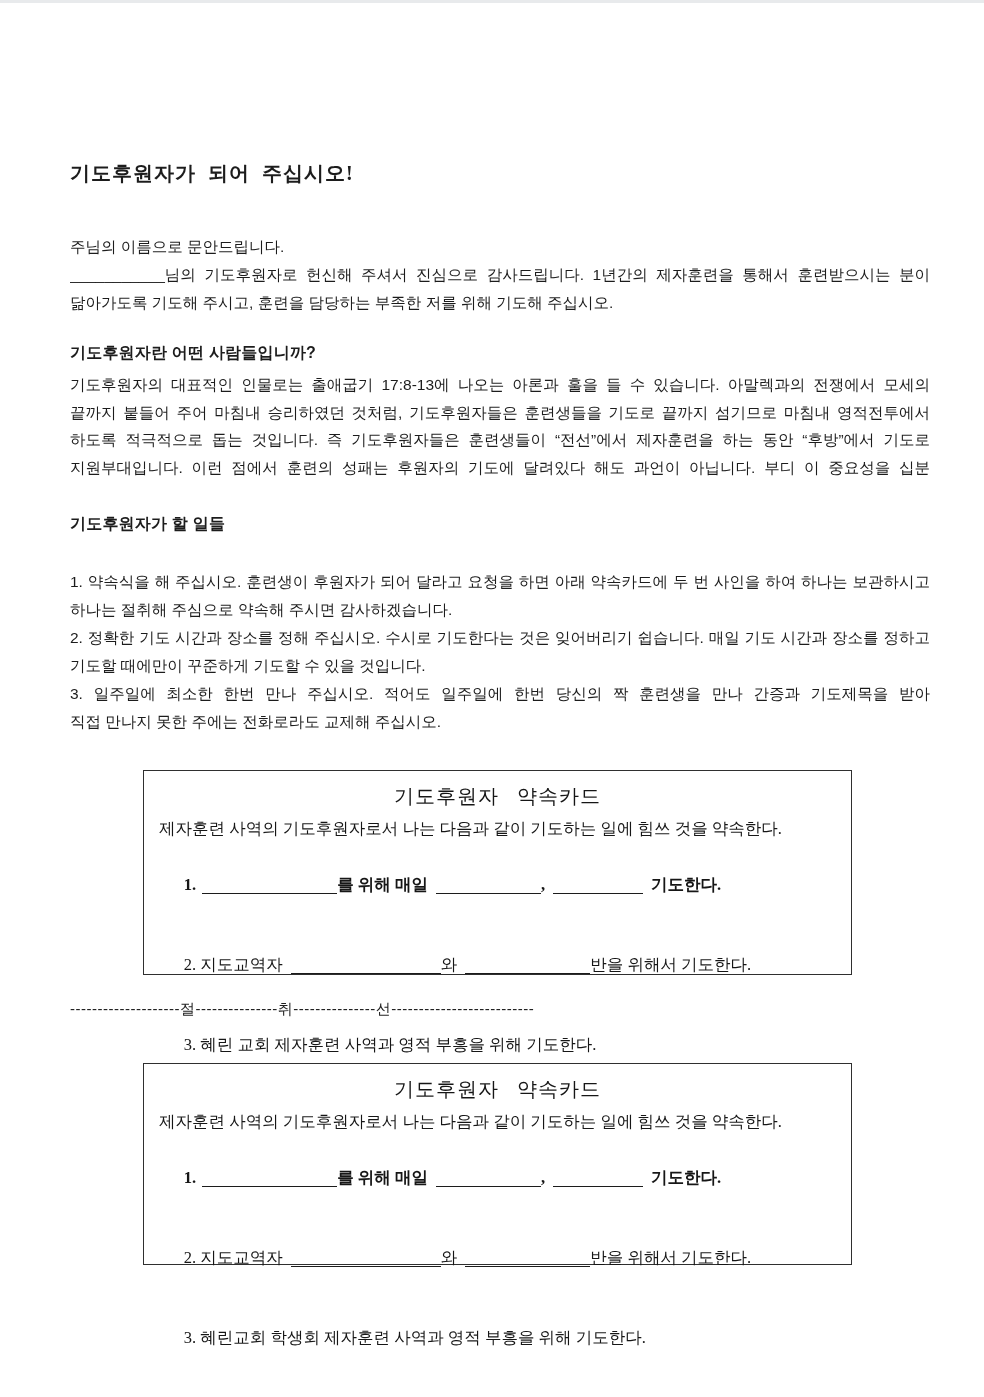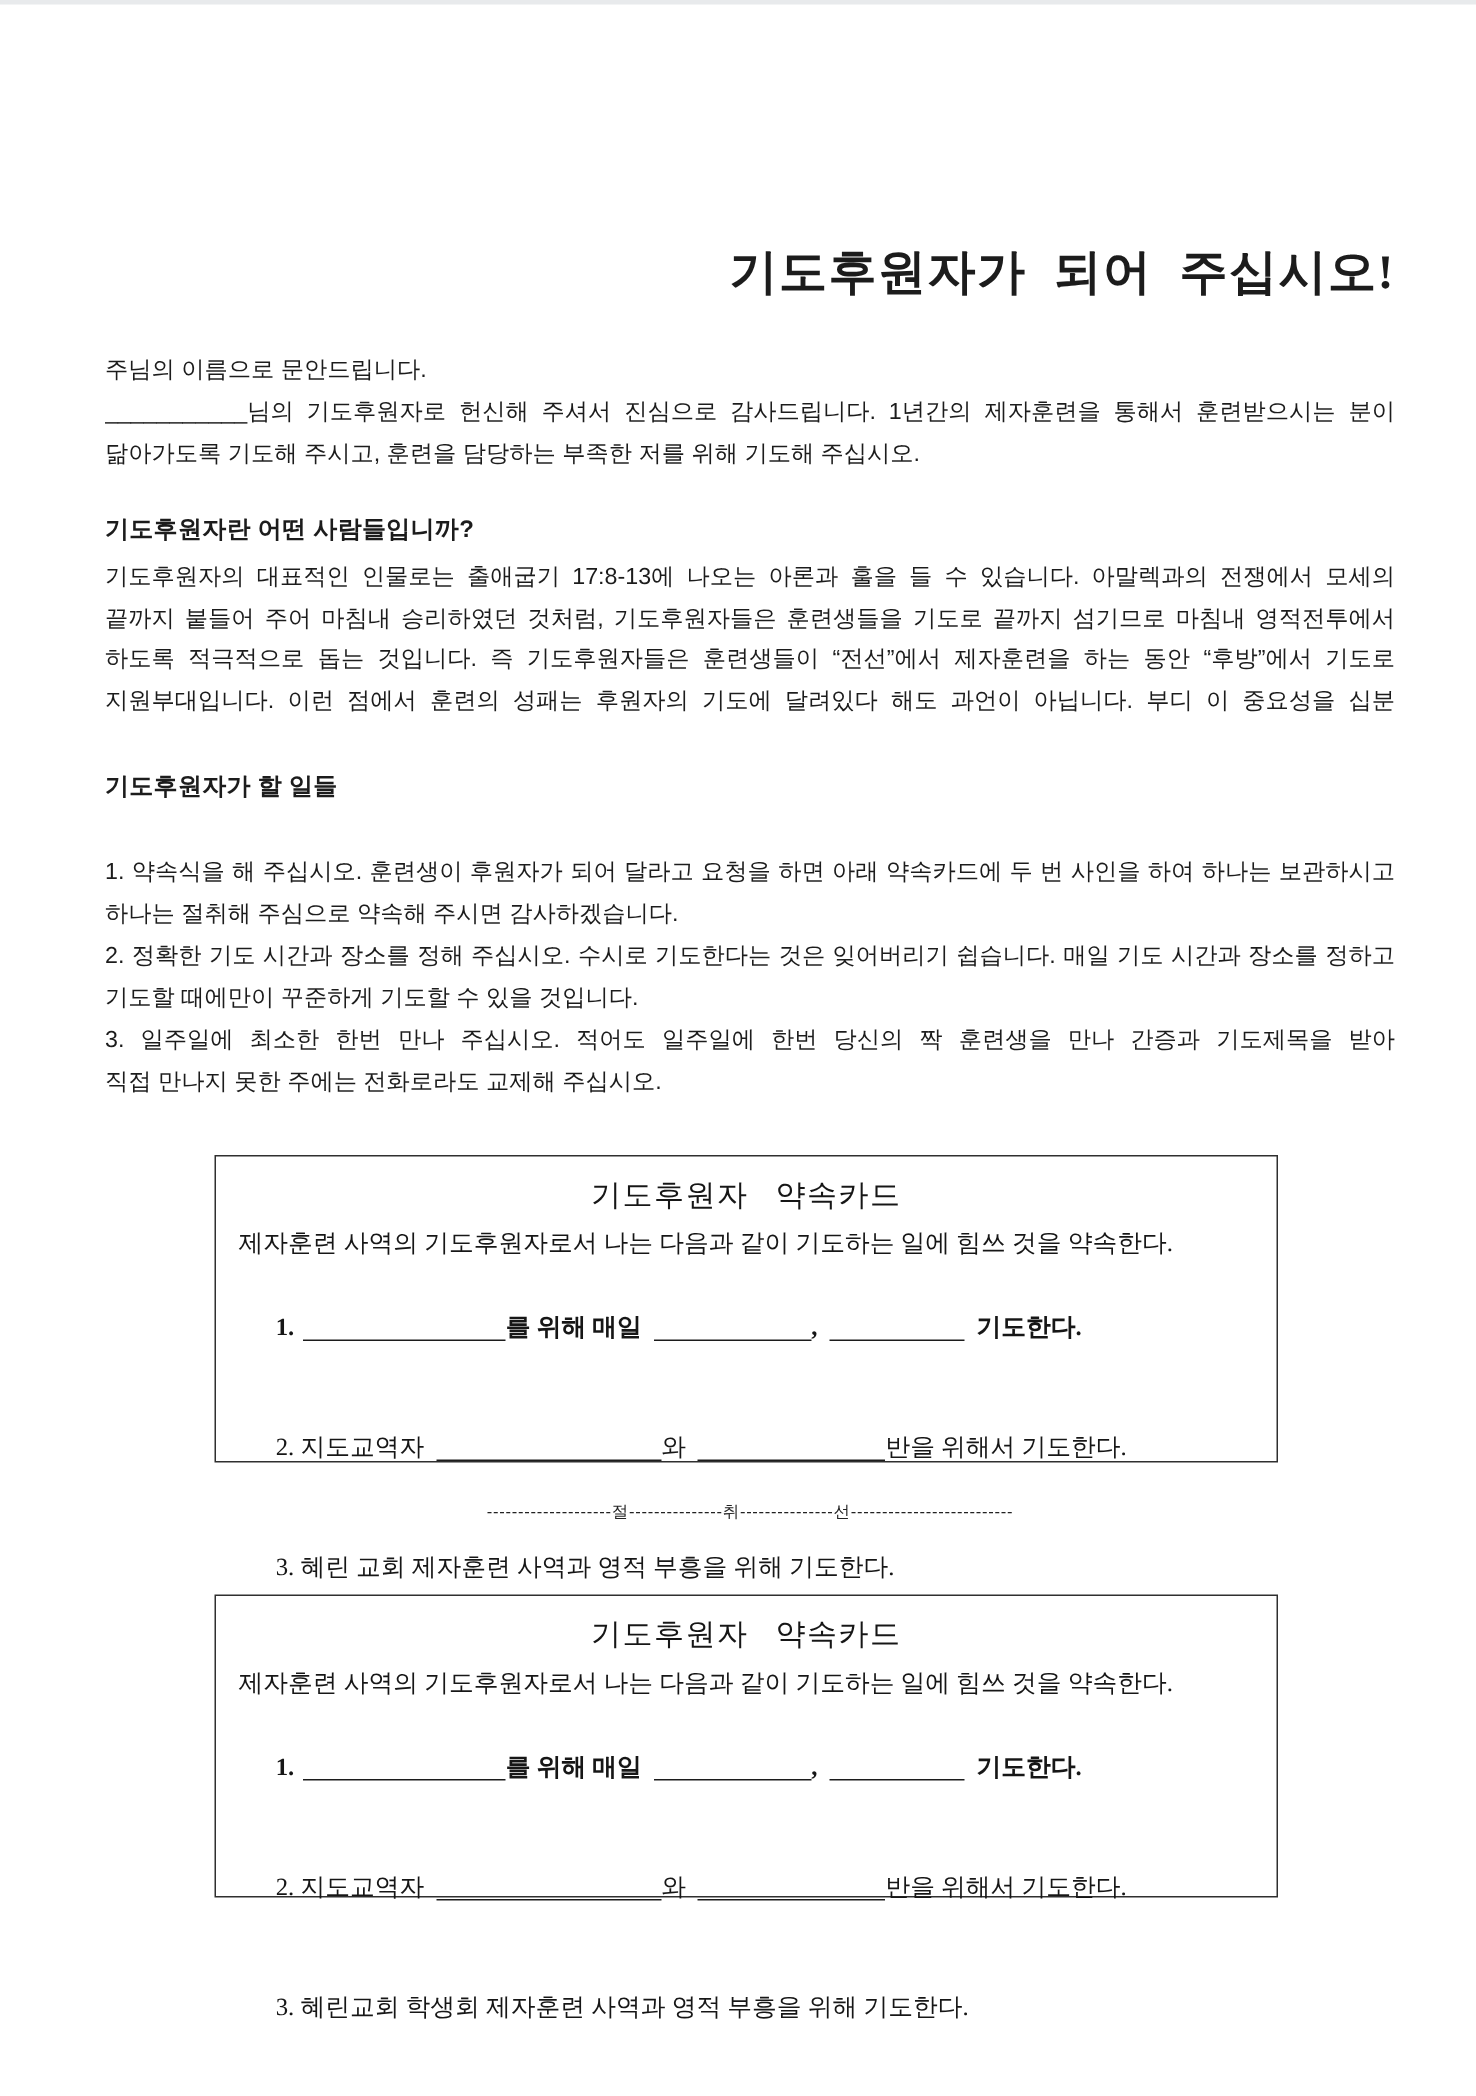--- a/index.html
+++ b/index.html
@@ -19,23 +19,23 @@
   .top-edge {
     position: absolute;
     top: 0; left: 0;
     width: 984px; height: 3px;
     background: #e8eaec;
   }
   .doc-title {
     position: absolute;
     top: 160px; left: 70px; width: 860px;
     margin: 0;
-    text-align: right;
+    text-align: left;
     font-family: "Liberation Serif", "DejaVu Serif", serif;
-    font-size: 32px;
+    font-size: 20px;
     font-weight: 700;
     letter-spacing: 1px;
     white-space: pre-wrap;
   }
   .block { position: absolute; left: 70px; width: 860px; }
   .body-text { font-size: 15.5px; line-height: 28px; word-break: keep-all; }
   .body-text .line { white-space: nowrap; }
   .body-text .jline {
     white-space: normal;
     text-align: justify;
@@ -91,22 +91,22 @@
   .b105 { width: 105px; margin-left: 8px; margin-right: 0; }
   .b90  { width: 90px;  margin-left: 8px; margin-right: 8px; }
   .b125 { width: 125px; margin-left: 8px; margin-right: 0; }
   .b155 { width: 155px; margin-left: 8px; margin-right: 14px; }
   .b170 { width: 170px; margin-left: 8px; margin-right: 8px; }
   .b175 { width: 175px; margin-left: 8px; }
   .nogap-r { margin-right: 0; }
   .cutline {
     position: absolute;
     left: 70px; width: 860px;
-    text-align: center;
-    font-size: 11px;
+    text-align: left;
+    font-size: 15px;
     letter-spacing: 0.5px;
     color: #222222;
   }
 </style>
 </head>
 <body>
 
 <div class="page">
   <div class="top-edge"></div>
 

